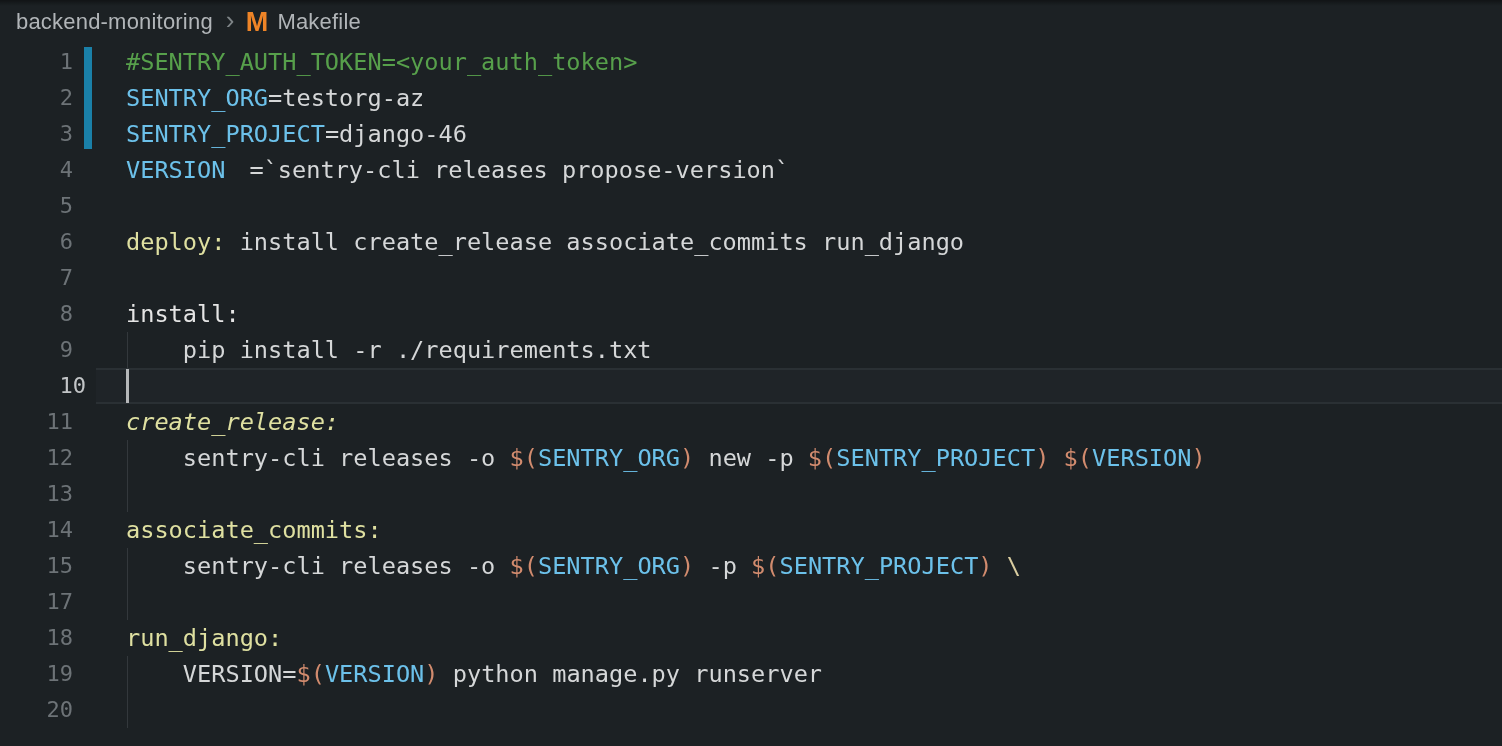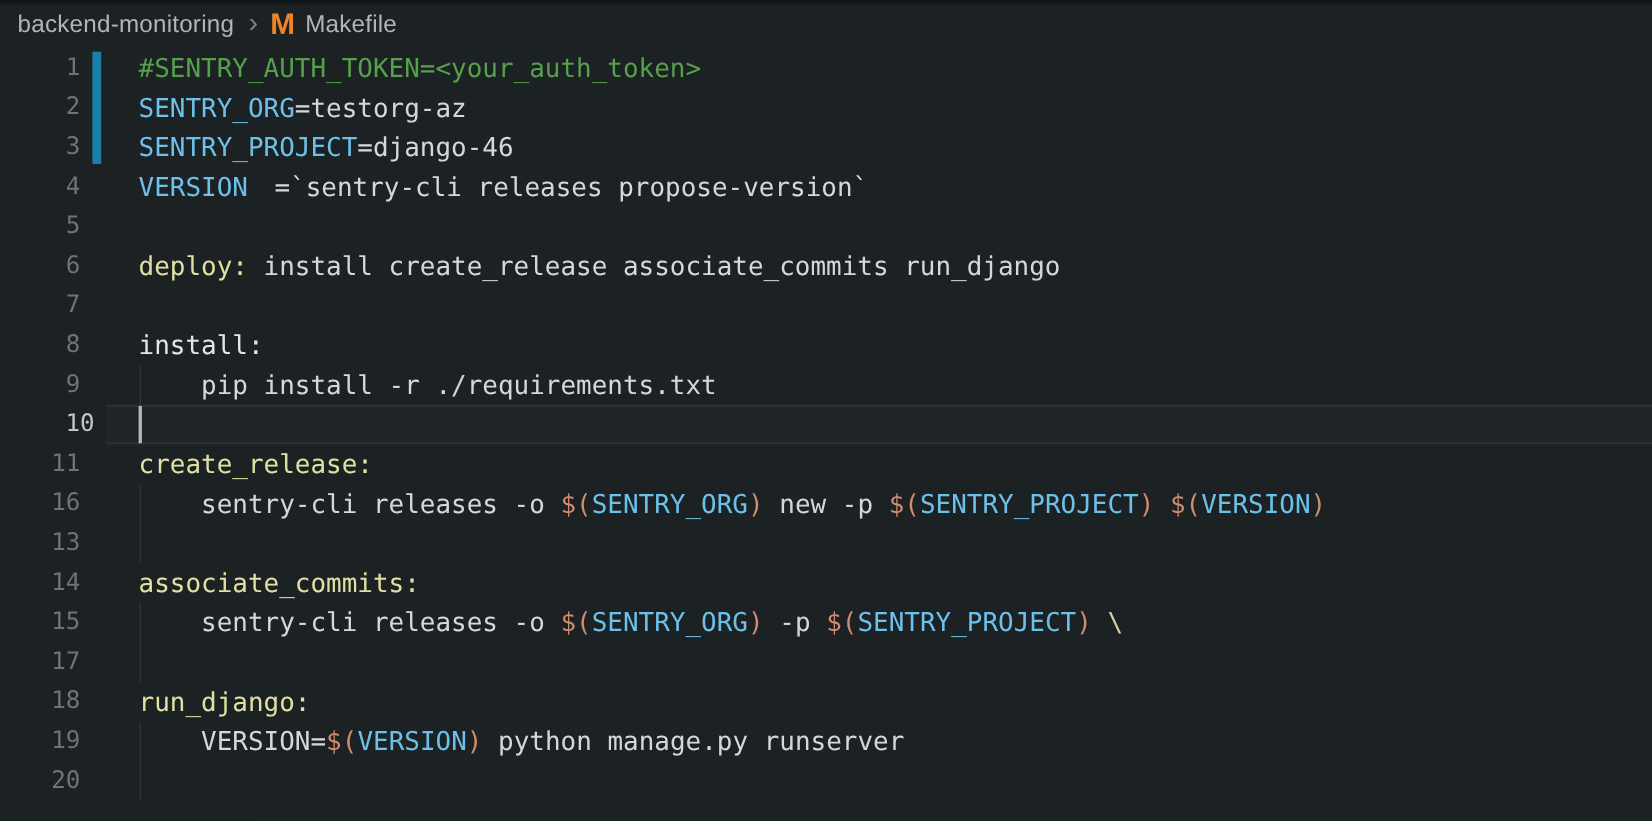--- a/index.html
+++ b/index.html
@@ -151,25 +151,25 @@
         <div class="code"><span style="color: rgb(213, 215, 216);">    pip install -r ./requirements.txt</span></div>
       </div>
       <div class="line">
         <div class="hl"></div>
         <div class="num numactive">10</div>
         <div class="code"></div>
         <div class="cursor"></div>
       </div>
       <div class="line">
         <div class="num">11</div>
-        <div class="code"><span style="color: rgb(223, 224, 161);">create_release:</span></div>
-      </div>
-      <div class="line">
-        <div class="guide" style="left: 127px;"></div>
-        <div class="num">16</div>
+        <div class="code"><span style="color: rgb(223, 224, 161); font-style: italic;">create_release:</span></div>
+      </div>
+      <div class="line">
+        <div class="guide" style="left: 127px;"></div>
+        <div class="num">12</div>
         <div class="code"><span style="color: rgb(213, 215, 216);">    sentry-cli releases -o </span><span style="color: rgb(209, 139, 110);">$(</span><span style="color: rgb(108, 193, 234);">SENTRY_ORG</span><span style="color: rgb(209, 139, 110);">)</span><span style="color: rgb(213, 215, 216);"> new -p </span><span style="color: rgb(209, 139, 110);">$(</span><span style="color: rgb(108, 193, 234);">SENTRY_PROJECT</span><span style="color: rgb(209, 139, 110);">)</span><span style="color: rgb(213, 215, 216);"> </span><span style="color: rgb(209, 139, 110);">$(</span><span style="color: rgb(108, 193, 234);">VERSION</span><span style="color: rgb(209, 139, 110);">)</span></div>
       </div>
       <div class="line">
         <div class="guide" style="left: 127px;"></div>
         <div class="num">13</div>
         <div class="code"></div>
       </div>
       <div class="line">
         <div class="num">14</div>
         <div class="code"><span style="color: rgb(223, 224, 161);">associate_commits:</span></div>

